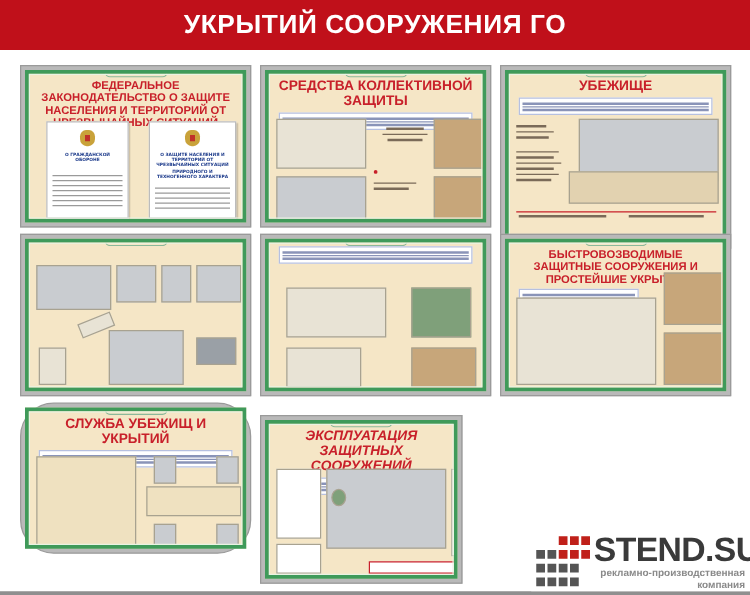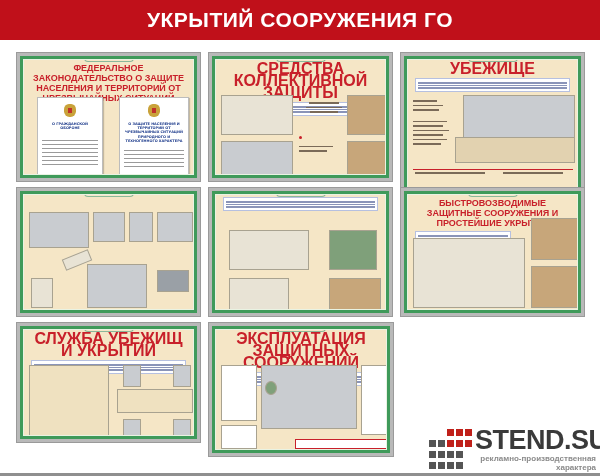--- a/index.html
+++ b/index.html
@@ -37,21 +37,21 @@
   .panel-inner::after {
     content: ""; position: absolute; left: 0; top: 0; right: 0; bottom: 0;
     border: 1px solid #e9f3e3; pointer-events: none;
   }
   .panel-title {
     text-align: center; color: #c8202a;
     font-family: "Liberation Sans", sans-serif; font-weight: bold;
     font-size: 9.5px; line-height: 10.5px; margin-top: 4px; padding: 0 4px;
     text-transform: uppercase;
   }
-  .panel-title.big { font-size: 16px; line-height: 12px; }
+  .panel-title.big { font-size: 11px; line-height: 12px; }
 
   .desc {
     margin: 3px 8px 0 8px; background: #ffffff; border: 1px solid #b6c0e0;
     height: 14px; padding: 2px;
   }
   .desc .line { height: 1.5px; background: #8a94b8; margin: 1px 0; }
 
   .img {
     position: absolute; background: #d8d2c2; border: 1px solid #a8a290;
   }
@@ -236,21 +236,21 @@
       <div class="desc" style="width:96px; margin-left:8px;">
           <div class="line"></div>
           <div class="line"></div>
         </div>
       <div class="img light" style="left:6px; top:44px; width:112px; height:70px;"></div>
       <div class="img brown" style="left:124px; top:24px; width:48px; height:42px;"></div>
       <div class="img brown" style="left:124px; top:72px; width:48px; height:42px;"></div>
     </div>
   </div>
 
-  <div class="panel" style="left:16px; top:322px; width:185px; height:121px;">
+  <div class="panel" style="left:16px; top:322px; width:185px; height:121px;border-radius:27px;">
     <div class="panel-inner">
       <div class="hook"></div>
       <div class="panel-title big">СЛУЖБА УБЕЖИЩ И УКРЫТИЙ</div>
       <div class="desc">
           <div class="line"></div>
           <div class="line"></div>
           <div class="line"></div>
         </div>
       <div class="img light" style="left:6px; top:36px; width:80px; height:76px; background:#efe1c0;"></div>
       <div class="img light" style="left:94px; top:60px; width:76px; height:24px; background:#efe1c0;"></div>
@@ -258,21 +258,21 @@
       <div class="img gray" style="left:150px; top:36px; width:18px; height:22px;"></div>
       <div class="img gray" style="left:100px; top:90px; width:18px; height:22px;"></div>
       <div class="img gray" style="left:150px; top:90px; width:18px; height:22px;"></div>
       <div class="cap" style="left:8px; top:116px; width:40px; height:1px;"></div>
       <div class="cap" style="left:8px; top:119px; width:40px; height:1px;"></div>
       <div class="cap" style="left:58px; top:116px; width:40px; height:1px;"></div>
       <div class="cap" style="left:58px; top:119px; width:40px; height:1px;"></div>
     </div>
   </div>
 
-  <div class="panel" style="left:208px; top:322px; width:186px; height:135px;">
+  <div class="panel" style="left:208px; top:332px; width:162px; height:135px;font-style:italic;">
     <div class="panel-inner">
       <div class="hook"></div>
       <div class="panel-title big">ЭКСПЛУАТАЦИЯ ЗАЩИТНЫХ СООРУЖЕНИЙ</div>
       <div class="desc">
           <div class="line"></div>
           <div class="line"></div>
           <div class="line"></div>
         </div>
       <div class="img light" style="left:6px; top:36px; width:36px; height:56px; background:#ffffff;"></div>
       <div class="img light" style="left:6px; top:96px; width:36px; height:24px; background:#ffffff;"></div>
@@ -299,17 +299,17 @@
       <span style="left:18px; top:22px; background:#555;"></span>
       <span style="left:27px; top:22px; background:#555;"></span>
       <span style="left:0; top:33px; background:#555;"></span>
       <span style="left:9px; top:33px; background:#555;"></span>
       <span style="left:18px; top:33px; background:#555;"></span>
       <span style="left:27px; top:33px; background:#555;"></span>
     </div>
     <div class="logo-text">STEND.SU</div>
     <div class="logo-sub">
       <div>рекламно-производственная</div>
-      <div>характера</div>
+      <div>компания</div>
     </div>
   </div>
 
 </div>
 
 </body></html>

